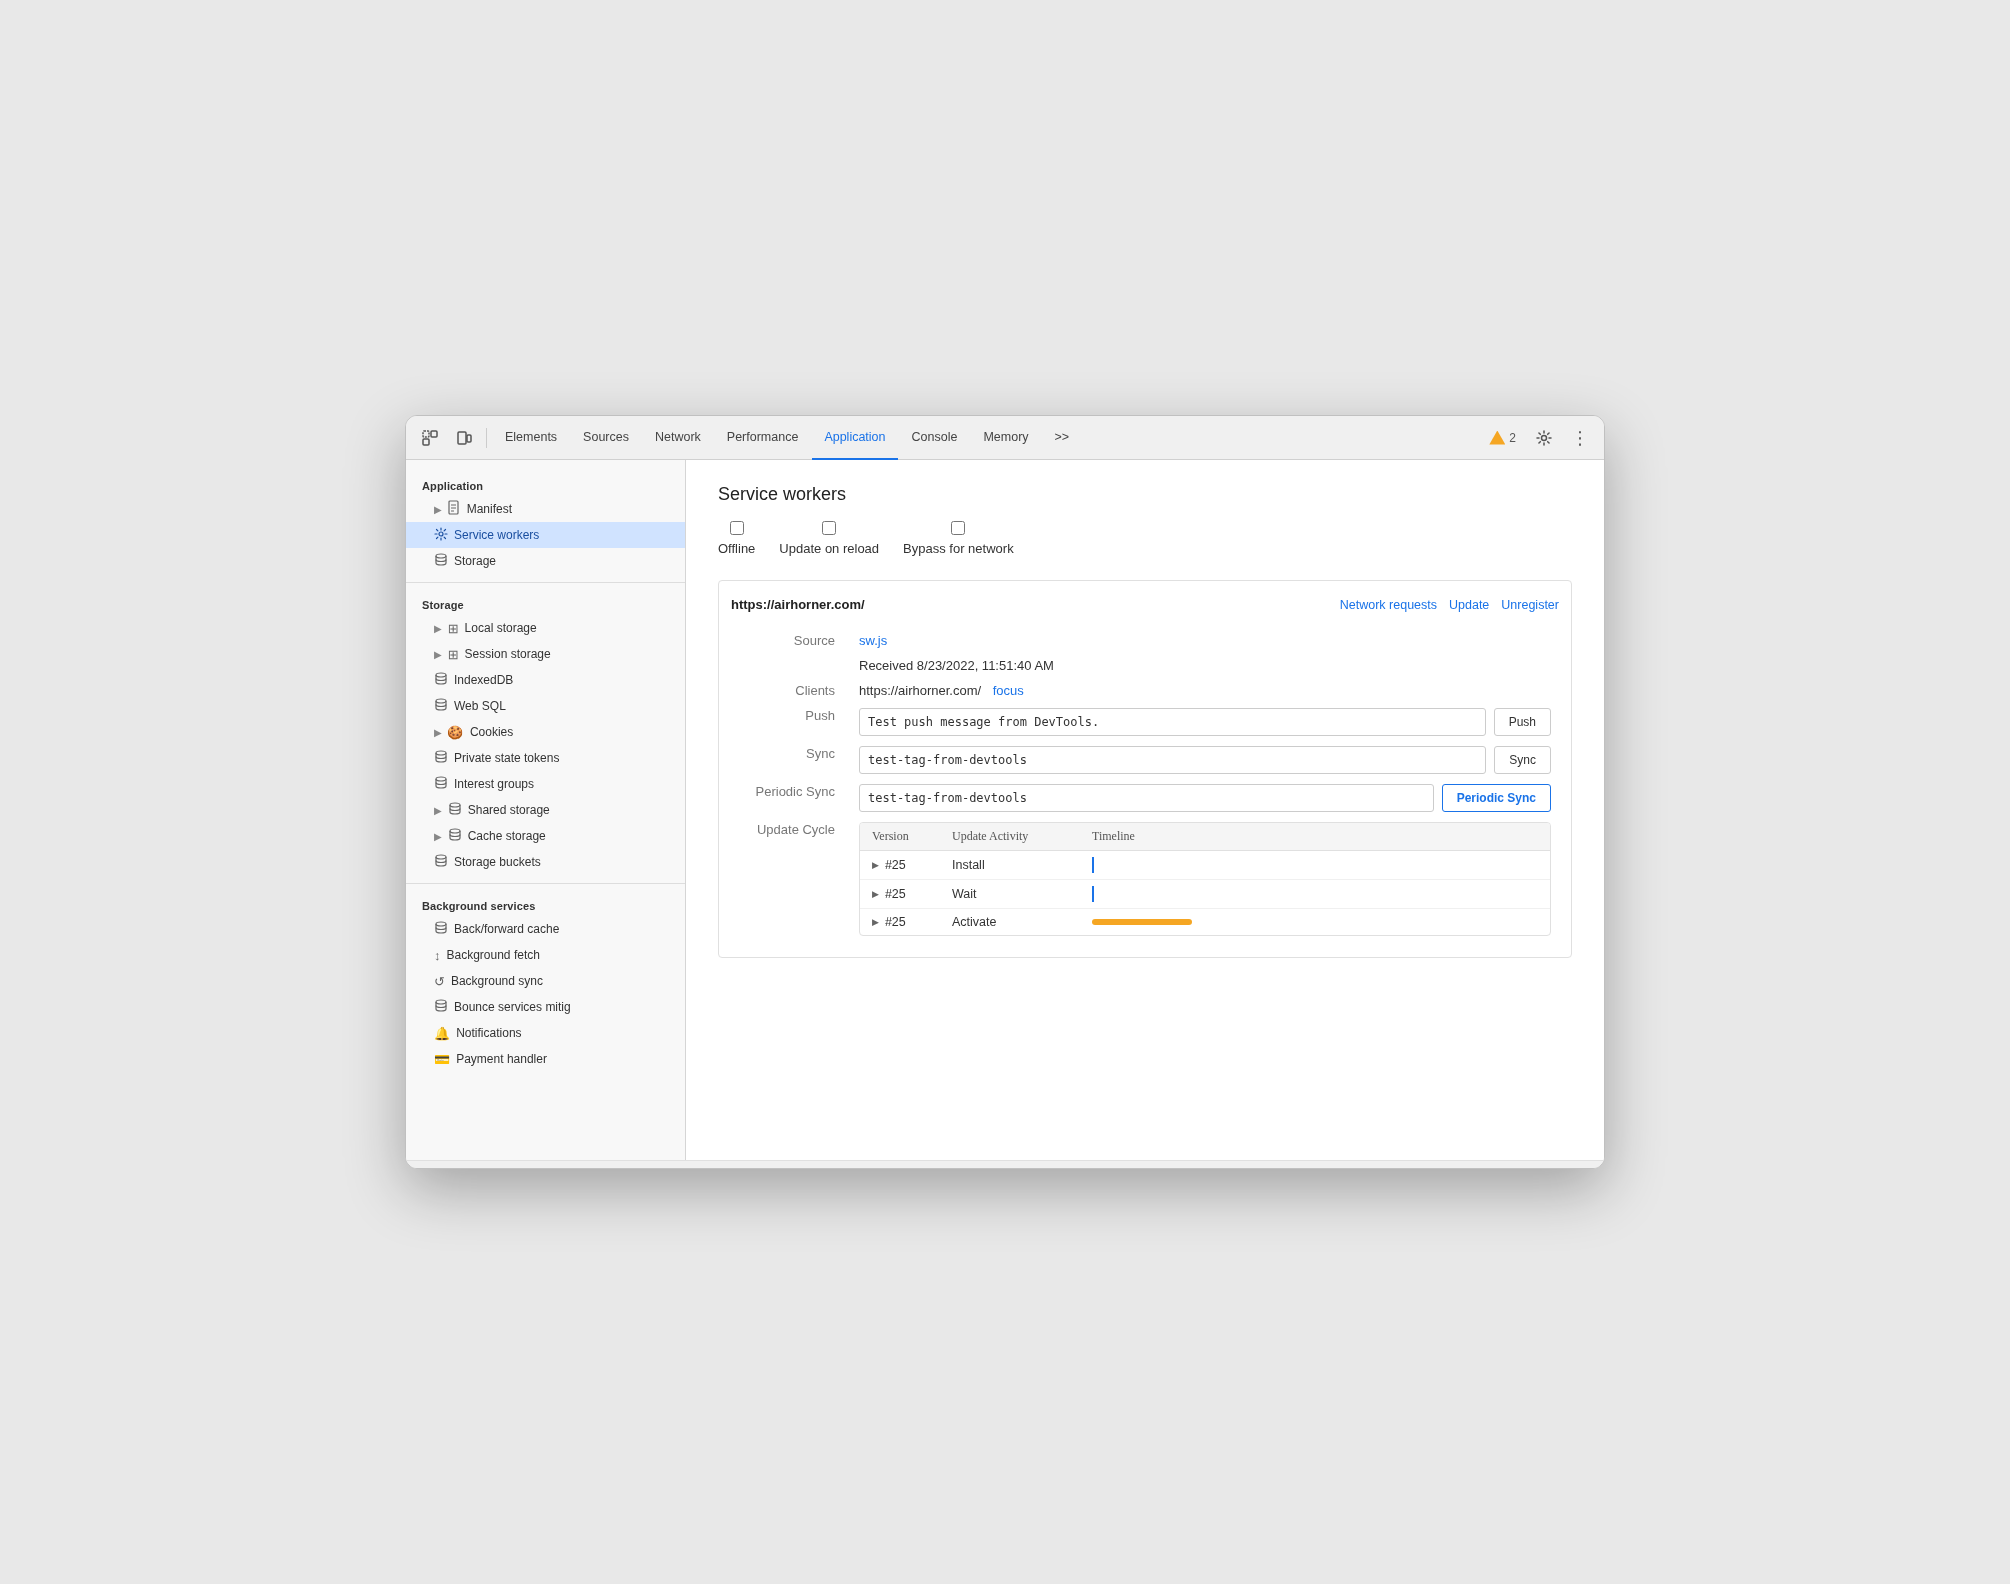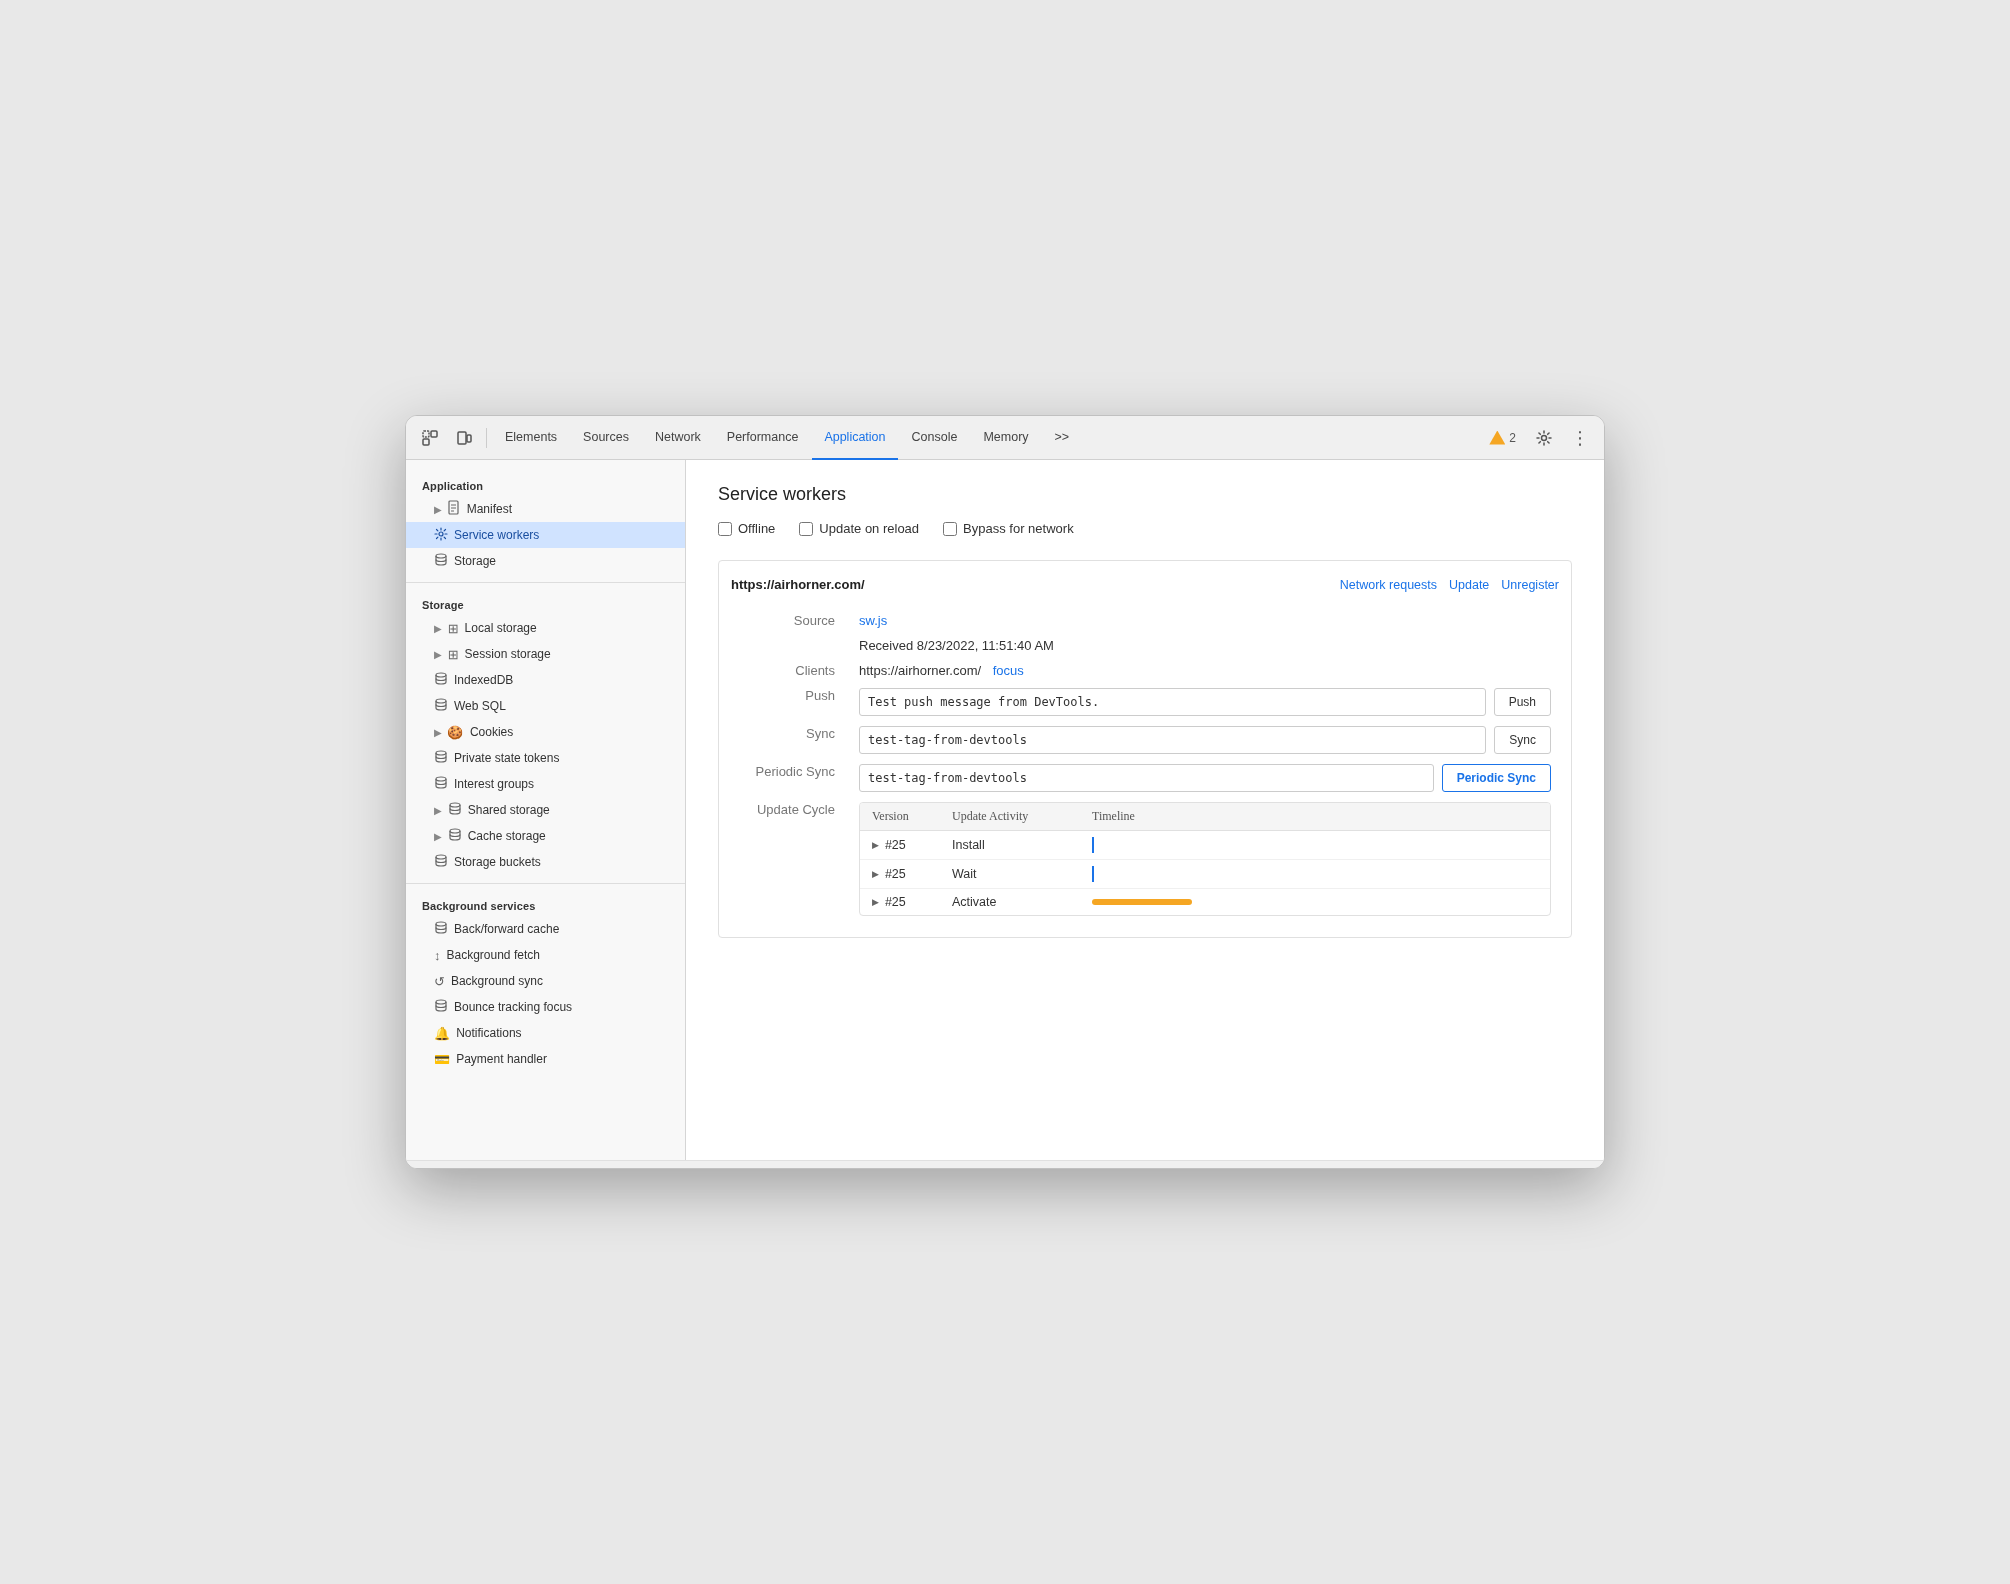--- a/index.html
+++ b/index.html
@@ -195,20 +195,21 @@
       gap: 24px;
       margin-bottom: 24px;
     }
     .checkbox-item {
       display: flex;
       align-items: center;
       gap: 6px;
       font-size: 13px;
       color: #333;
       cursor: pointer;
+      flex-direction: column;
     }
     .checkbox-item input[type="checkbox"] {
       width: 14px;
       height: 14px;
       cursor: pointer;
     }
 
     
     .sw-block {
       border: 1px solid #e0e0e0;
@@ -585,21 +586,21 @@
         <span>Background sync</span>
       </div>
       <div class="sidebar-item indent1">
         <span class="sidebar-icon">
           <svg width="14" height="13" viewBox="0 0 14 13" fill="none">
               <ellipse cx="7" cy="3" rx="5" ry="2" stroke="#666" stroke-width="1.2"></ellipse>
               <path d="M2 3v7c0 1.1 2.2 2 5 2s5-.9 5-2V3" stroke="#666" stroke-width="1.2"></path>
               <path d="M2 6.5c0 1.1 2.2 2 5 2s5-.9 5-2" stroke="#666" stroke-width="1.2"></path>
             </svg>
         </span>
-        <span>Bounce tracking focus</span>
+        <span>Bounce services mitig</span>
       </div>
       <div class="sidebar-item indent1">
         <span class="sidebar-icon">🔔</span>
         <span>Notifications</span>
       </div>
       <div class="sidebar-item indent1">
         <span class="sidebar-icon">💳</span>
         <span>Payment handler</span>
       </div>
 

